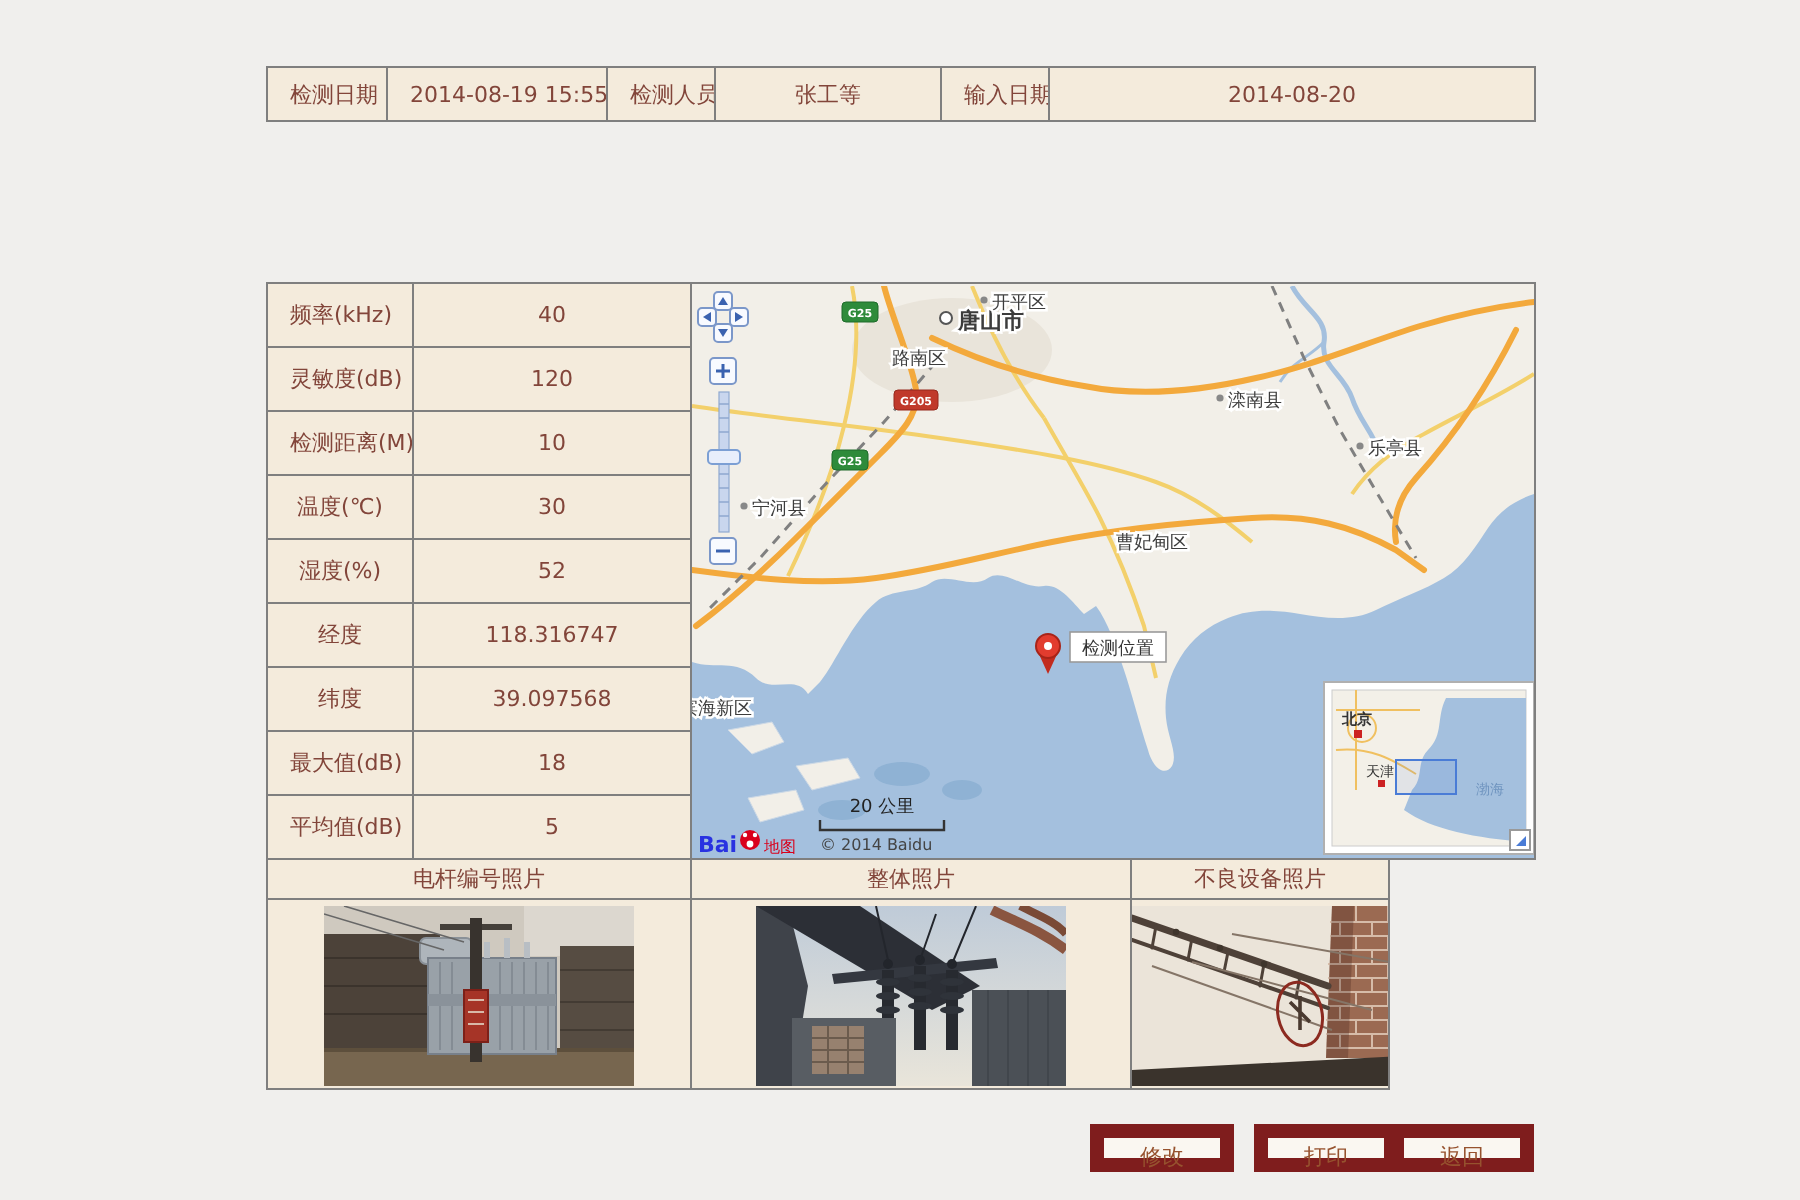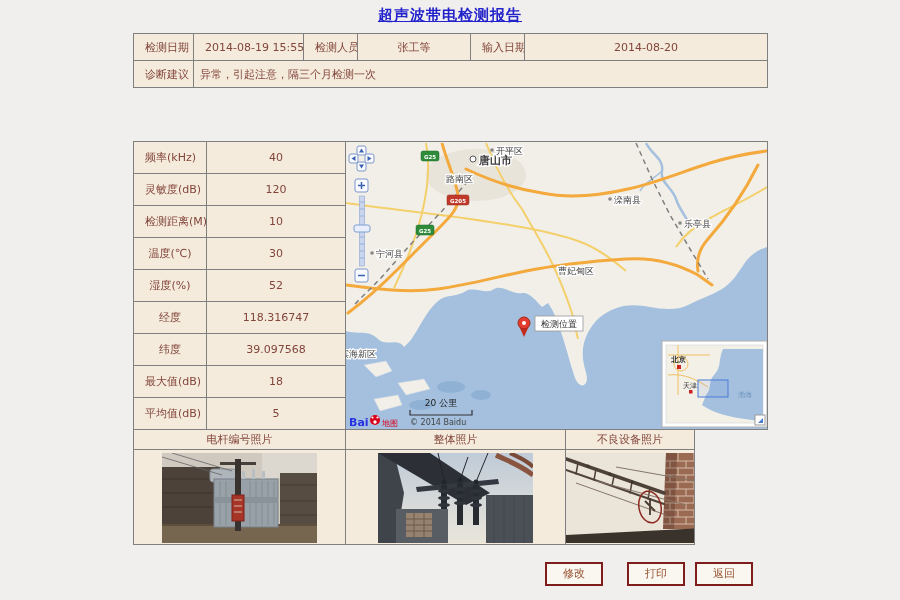--- a/index.html
+++ b/index.html
@@ -18,52 +18,47 @@
   .t-bot td.cap { height:19px; }
   .t-bot td.ph  { height:94px; padding:0; vertical-align:middle; }
   td.left { text-align:left; padding-left:6px; }
   td.map-cell { padding:0; background:#f2efe8; }
   .map-wrap { width:421px; height:286px; overflow:hidden; }
   .map-wrap svg { display:block; }
   .map-label { paint-order:stroke; stroke:#ffffff; stroke-width:2.5px; fill:#3c3c3c; font-size:9px; }
   .map-city  { font-size:11px; font-weight:bold; }
   .shield-txt { fill:#ffffff; font-size:5.5px; font-weight:bold; text-anchor:middle; }
   .photo { display:block; margin:2px auto 0 auto; }
-  .btn { position:absolute; top:562px; width:58px; height:24px; background:#faf7f1;
-         border:2px solid #7f1d1d; color:#96522e; font-size:11px; line-height:20px;
+  .btn { position:absolute; top:562px; width:72px; height:24px; background:#faf7f1;
+         border:7px solid #7f1d1d; color:#96522e; font-size:11px; line-height:20px;
          text-align:center; cursor:pointer; font-family:inherit; padding:0; }
   #btn-modify { left:545px; } #btn-print { left:627px; } #btn-back { left:695px; }
 </style>
 </head>
 <body>
 
 <div class="page">
-  <h1 class="title">超声波带电检测报告</h1>
 
   <table class="t-top">
     <colgroup>
         <col style="width:60px">
         <col style="width:110px">
         <col style="width:54px">
         <col style="width:113px">
         <col style="width:54px">
         <col>
       </colgroup>
     <tbody>
         <tr>
       <td>检测日期</td>
       <td>2014-08-19 15:55:26</td>
       <td>检测人员</td>
       <td>张工等</td>
       <td>输入日期</td>
       <td>2014-08-20</td>
-    </tr>
-    <tr>
-      <td>诊断建议</td>
-      <td class="left" colspan="5">异常，引起注意，隔三个月检测一次</td>
     </tr>
   </tbody>
     </table>
 
   <table class="t-mid">
     <colgroup>
         <col style="width:73px">
         <col style="width:139px">
         <col>
       </colgroup>

